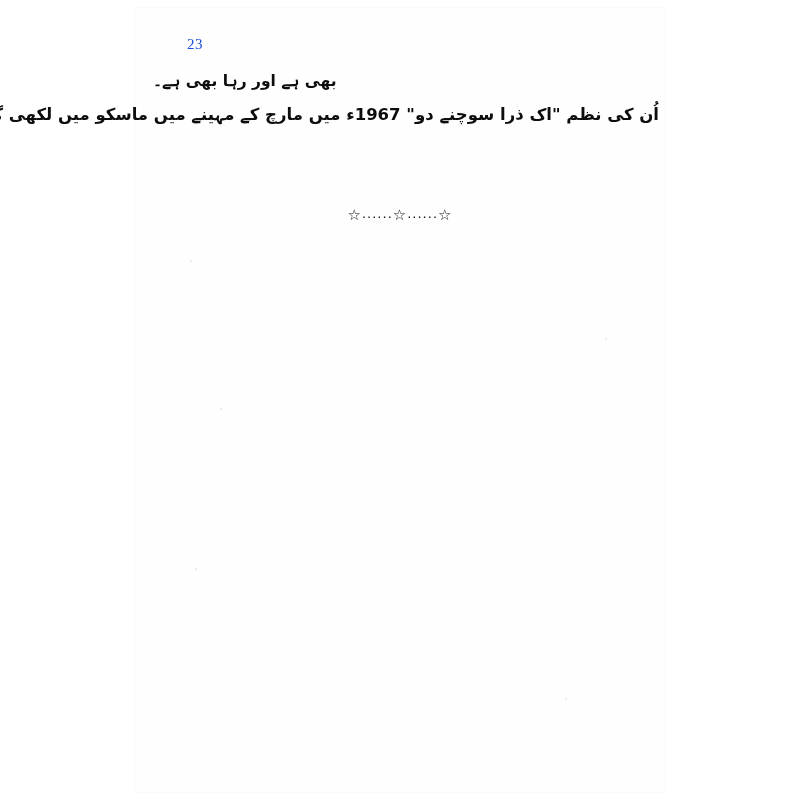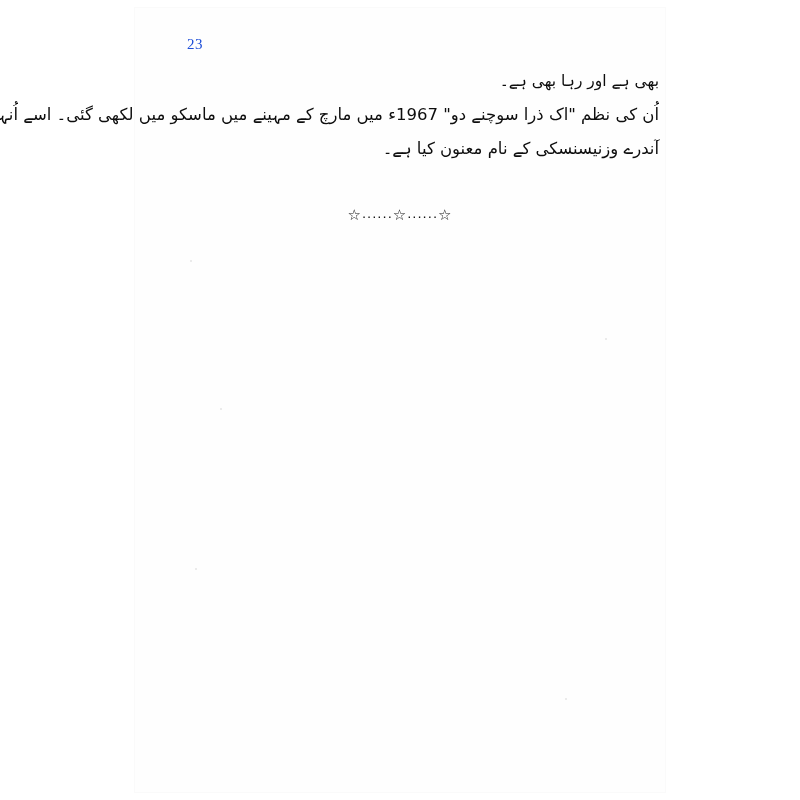--- a/index.html
+++ b/index.html
@@ -68,21 +68,22 @@
     direction: rtl;
     text-align: right;
     font-family: "DejaVu Sans", sans-serif;
     color: #0d0d0d;
   }
   .line {
     font-size: 16px;
     line-height: 2.05;
     white-space: nowrap;
     direction: rtl;
-    text-align: right;
+    text-align: left;
+    font-weight: bold;
   }
   .line.l1 { font-size: 15.5px; }
   .line.l2 { font-size: 16.5px; }
   .line.l3 { font-size: 16.5px; }
   .ornament {
     position: absolute;
     left: 0;
     top: 198px;
     width: 530px;
     text-align: center;
@@ -112,21 +113,20 @@
 <div class="page">
   <div class="scan">
 
     <div class="header-row">
       <div class="page-number">23</div>
     </div>
 
     <div class="body-text">
       <div class="line l1">بھی ہے اور رہا بھی ہے۔</div>
       <div class="line l2">اُن کی نظم "اک ذرا سوچنے دو"  1967ء میں مارچ کے مہینے میں ماسکو میں لکھی گئی۔ اسے اُنہوں نے روسی دانشور</div>
-      <div class="line l3">آندرے وزنیسنسکی کے نام معنون کیا ہے۔</div>
     </div>
 
     <div class="ornament">
       <span>☆</span><span class="dots">......</span><span>☆</span><span class="dots">......</span><span>☆</span>
     </div>
 
     <div class="speck" style="left:55px; top:252px;"></div>
     <div class="speck" style="left:85px; top:400px;"></div>
     <div class="speck" style="left:60px; top:560px;"></div>
     <div class="speck" style="left:470px; top:330px;"></div>

